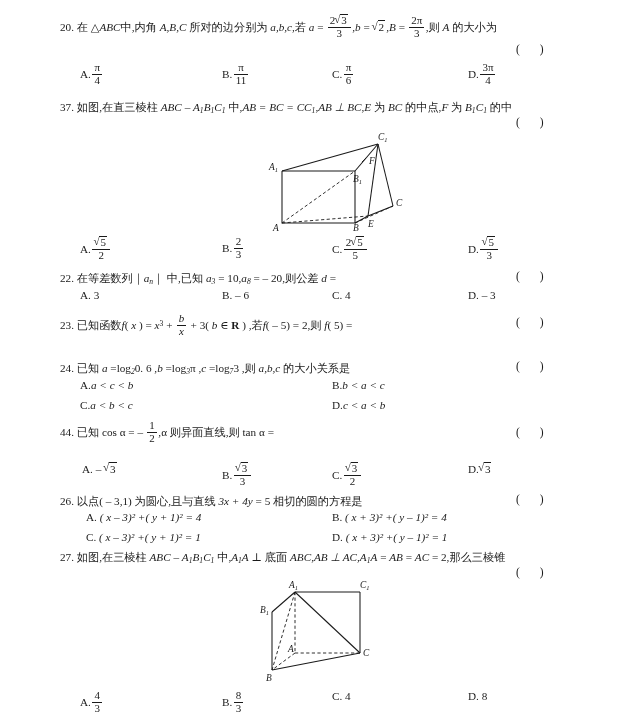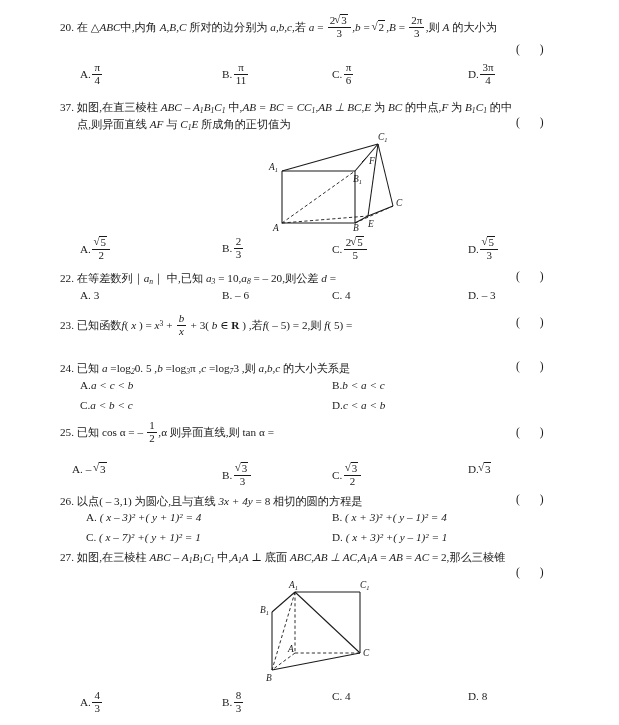--- a/index.html
+++ b/index.html
@@ -146,23 +146,20 @@
     <span class="opt" style="left:20px;"><span class="olabel">A.</span><span class="frac"><span class="num">π</span><span class="den">4</span></span></span>
     <span class="opt" style="left:162px;"><span class="olabel">B.</span><span class="frac"><span class="num">π</span><span class="den">11</span></span></span>
     <span class="opt" style="left:272px;"><span class="olabel">C.</span><span class="frac"><span class="num">π</span><span class="den">6</span></span></span>
     <span class="opt" style="left:408px;"><span class="olabel">D.</span><span class="frac"><span class="num">3π</span><span class="den">4</span></span></span>
   </div>
 
   <div class="q" style="top:99px;">
     <span class="qline">
       <span class="qnum">37.</span>
       <span>如图,在直三棱柱 </span><span class="it">ABC</span><span> – </span><span class="it">A</span><span class="sub">1</span><span class="it">B</span><span class="sub">1</span><span class="it">C</span><span class="sub">1</span><span> 中,</span><span class="it">AB = BC = CC</span><span class="sub">1</span><span>,</span><span class="it">AB ⊥ BC</span><span>,</span><span class="it">E</span><span> 为 </span><span class="it">BC</span><span> 的中点,</span><span class="it">F</span><span> 为 </span><span class="it">B</span><span class="sub">1</span><span class="it">C</span><span class="sub">1</span><span> 的中</span>
-    </span>
-    <span class="qline indent">
-      <span>点,则异面直线 </span><span class="it">AF</span><span> 与 </span><span class="it">C</span><span class="sub">1</span><span class="it">E</span><span> 所成角的正切值为</span>
     </span>
   </div>
   <div class="brk" style="left:516px; top:116px;">
     <span>(</span><span class="gap"></span><span>)</span>
   </div>
 
   <div class="fig" style="left:250px; top:128px;">
     <svg width="180" height="104" viewBox="0 0 180 104">
 
       <polyline points="32,43 32,95 105,95 105,43 32,43" fill="none" stroke="#1a1a1a" stroke-width="1.05"></polyline>
@@ -223,62 +220,62 @@
       <span>已知函数</span><span class="it">f</span><span>( </span><span class="it">x</span><span> ) = </span><span class="it">x</span><span class="sup">3</span><span> + </span><span class="frac"><span class="num it">b</span><span class="den it">x</span></span><span> + 3( </span><span class="it">b</span><span> ∈ </span><strong>R</strong><span> ) ,若</span><span class="it">f</span><span>( – 5) = 2,则 </span><span class="it">f</span><span>( 5) =</span>
     </span>
   </div>
   <div class="brk" style="left:516px; top:316px;">
     <span>(</span><span class="gap"></span><span>)</span>
   </div>
 
   <div class="q" style="top:360px;">
     <span class="qline">
       <span class="qnum">24.</span>
-      <span>已知 </span><span class="it">a</span><span> =log</span><span class="sub up">2</span><span>0. 5 ,</span><span class="it">b</span><span> =log</span><span class="sub up">3</span><span>π ,</span><span class="it">c</span><span> =log</span><span class="sub up">7</span><span>3 ,则 </span><span class="it">a,b,c</span><span> 的大小关系是</span>
+      <span>已知 </span><span class="it">a</span><span> =log</span><span class="sub up">2</span><span>0. 6 ,</span><span class="it">b</span><span> =log</span><span class="sub up">3</span><span>π ,</span><span class="it">c</span><span> =log</span><span class="sub up">7</span><span>3 ,则 </span><span class="it">a,b,c</span><span> 的大小关系是</span>
     </span>
   </div>
   <div class="brk" style="left:516px; top:360px;">
     <span>(</span><span class="gap"></span><span>)</span>
   </div>
   <div class="opts" style="top:379px; height:40px;">
     <span class="opt it" style="left:20px; top:0;"><span class="olabel">A.</span><span>a &lt; c &lt; b</span></span>
     <span class="opt it" style="left:272px; top:0;text-align:right;"><span class="olabel">B.</span><span>b &lt; a &lt; c</span></span>
     <span class="opt it" style="left:20px; top:20px;"><span class="olabel">C.</span><span>a &lt; b &lt; c</span></span>
     <span class="opt it" style="left:272px; top:20px;"><span class="olabel">D.</span><span>c &lt; a &lt; b</span></span>
   </div>
 
   <div class="q" style="top:420px;">
     <span class="qline">
-      <span class="qnum">25.</span>
+      <span class="qnum">44.</span>
       <span>已知 </span><span>cos</span><span> α </span><span>= – </span><span class="frac"><span class="num">1</span><span class="den">2</span></span><span>,</span><span>α</span><span> 则异面直线,则 </span><span>tan</span><span> α </span><span>=</span>
     </span>
   </div>
   <div class="brk" style="left:516px; top:426px;">
     <span>(</span><span class="gap"></span><span>)</span>
   </div>
   <div class="opts" style="top:462px; height:26px;">
-    <span class="opt" style="left:12px;"><span class="olabel">A.</span>&nbsp;<span>– </span><span class="sqrt"><span>3</span></span></span>
+    <span class="opt" style="left:22px;"><span class="olabel">A.</span>&nbsp;<span>– </span><span class="sqrt"><span>3</span></span></span>
     <span class="opt" style="left:162px;"><span class="olabel">B.</span><span class="frac"><span class="num"><span class="sqrt"><span>3</span></span></span><span class="den">3</span></span></span>
     <span class="opt" style="left:272px;"><span class="olabel">C.</span><span class="frac"><span class="num"><span class="sqrt"><span>3</span></span></span><span class="den">2</span></span></span>
     <span class="opt" style="left:408px;"><span class="olabel">D.</span><span class="sqrt"><span>3</span></span></span>
   </div>
 
   <div class="q" style="top:493px;">
     <span class="qline">
       <span class="qnum">26.</span>
-      <span>以点( – 3,1) 为圆心,且与直线 </span><span class="it">3x + 4y</span><span> = 8 相切的圆的方程是</span>
+      <span>以点( – 3,1) 为圆心,且与直线 </span><span class="it">3x + 4y</span><span> = 5 相切的圆的方程是</span>
     </span>
   </div>
   <div class="brk" style="left:516px; top:493px;">
     <span>(</span><span class="gap"></span><span>)</span>
   </div>
   <div class="opts" style="top:511px; height:40px;">
     <span class="opt it" style="left:26px; top:0;"><span class="olabel">A.</span>&nbsp;<span>( x – 3)² +( y + 1)² = 4</span></span>
     <span class="opt it" style="left:272px; top:0;"><span class="olabel">B.</span>&nbsp;<span>( x + 3)² +( y – 1)² = 4</span></span>
-    <span class="opt it" style="left:26px; top:20px;"><span class="olabel">C.</span>&nbsp;<span>( x – 7)² +( y + 1)² = 1</span></span>
+    <span class="opt it" style="left:26px; top:20px;"><span class="olabel">C.</span>&nbsp;<span>( x – 3)² +( y + 1)² = 1</span></span>
     <span class="opt it" style="left:272px; top:20px;"><span class="olabel">D.</span>&nbsp;<span>( x + 3)² +( y – 1)² = 1</span></span>
   </div>
 
   <div class="q" style="top:549px;">
     <span class="qline">
       <span class="qnum">27.</span>
       <span>如图,在三棱柱 </span><span class="it">ABC</span><span> – </span><span class="it">A</span><span class="sub">1</span><span class="it">B</span><span class="sub">1</span><span class="it">C</span><span class="sub">1</span><span> 中,</span><span class="it">A</span><span class="sub">1</span><span class="it">A</span><span> ⊥ </span><span>底面 </span><span class="it">ABC</span><span>,</span><span class="it">AB ⊥ AC</span><span>,</span><span class="it">A</span><span class="sub">1</span><span class="it">A</span><span> = </span><span class="it">AB</span><span> = </span><span class="it">AC</span><span> = 2,那么三棱锥</span>
     </span>
   </div>
   <div class="brk" style="left:516px; top:566px;">

